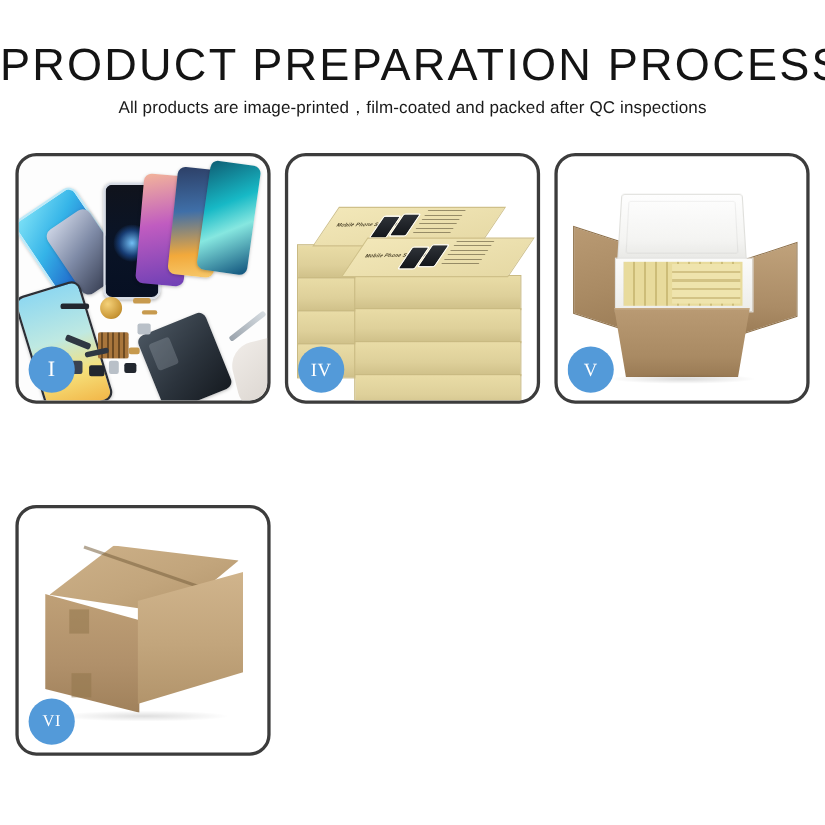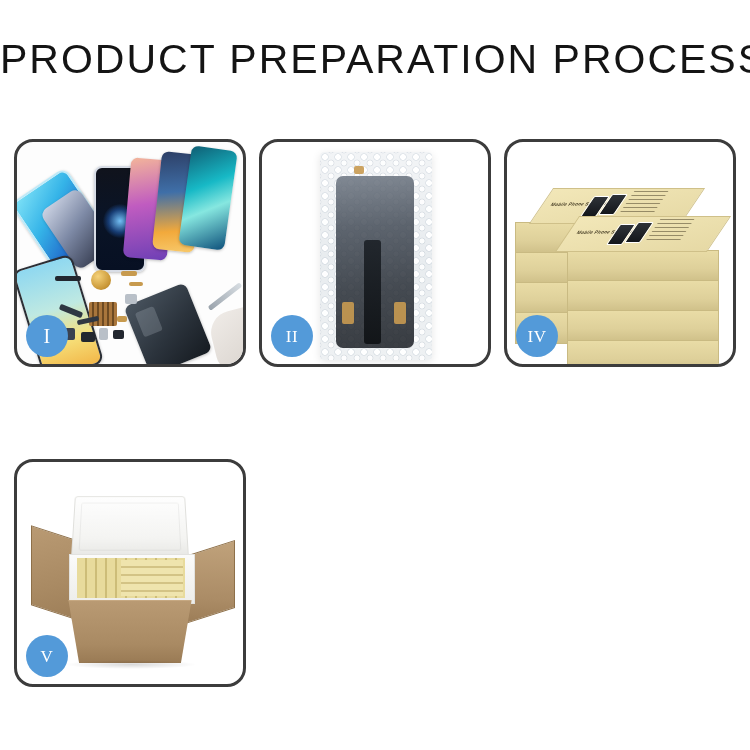--- a/index.html
+++ b/index.html
@@ -299,20 +299,21 @@
     background:radial-gradient(ellipse at center,rgba(0,0,0,.13),rgba(0,0,0,0) 70%);
   }
 </style>
 </head>
 <body>
 
 <div class="page">
 
   <div class="header">
     <div class="title">PRODUCT PREPARATION PROCESS</div>
+    <div class="subtitle">All products are image-printed，film-coated and packed after QC inspections</div>
   </div>
 
   <div class="grid">
 
     <div class="panel p1">
       <div class="panel-inner">
         <div class="ph ph-film"></div>
         <div class="ph ph-film2"></div>
         <div class="ph ph-glass"></div>
         <div class="ph ph-purple"></div>
@@ -336,32 +337,20 @@
         <div class="chip dark" style="left:96px;top:188px;width:11px;height:9px;"></div>
         <div class="chip gold" style="left:100px;top:174px;width:10px;height:6px;"></div>
         <div class="chip silver" style="left:26px;top:178px;width:10px;height:10px;"></div>
 
         <div class="tweezer"></div>
         <div class="hand"></div>
       </div>
       <div class="badge">I</div>
     </div>
 
-    <div class="panel p2">
-      <div class="panel-inner">
-        <div class="bubble-bag">
-          <div class="bag-screen"></div>
-          <div class="bag-strip"></div>
-          <div class="bag-gold" style="left:22px;top:150px;width:12px;height:22px;"></div>
-          <div class="bag-gold" style="left:74px;top:150px;width:12px;height:22px;"></div>
-          <div class="bag-gold" style="left:34px;top:14px;width:10px;height:8px;"></div>
-        </div>
-      </div>
-      <div class="badge sm">II</div>
-    </div>
 
 
     <div class="panel p4">
       <div class="panel-inner">
         <div class="stack">
 
           <div class="sbox" style="left:2px;top:64px;"></div>
           <div class="sbox" style="left:2px;top:94px;"></div>
           <div class="sbox" style="left:2px;top:124px;"></div>
           <div class="sbox" style="left:2px;top:154px;"></div>
@@ -394,15 +383,27 @@
         <div class="c5-foamlid"></div>
         <div class="c5-foambody"></div>
         <div class="c5-yellow"></div>
         <div class="c5-yellow2"></div>
         <div class="c5-front"></div>
         <div class="c5-shadow"></div>
       </div>
       <div class="badge sm">V</div>
     </div>
 
+    <div class="panel p6">
+      <div class="panel-inner">
+        <div class="c6-top"></div>
+        <div class="c6-seam"></div>
+        <div class="c6-left"></div>
+        <div class="c6-right"></div>
+        <div class="c6-tape" style="left:46px;top:92px;"></div>
+        <div class="c6-tape" style="left:48px;top:150px;"></div>
+        <div class="c6-shadow"></div>
+      </div>
+      <div class="badge xs">VI</div>
+    </div>
 
   </div>
 </div>
 
 </body></html>

